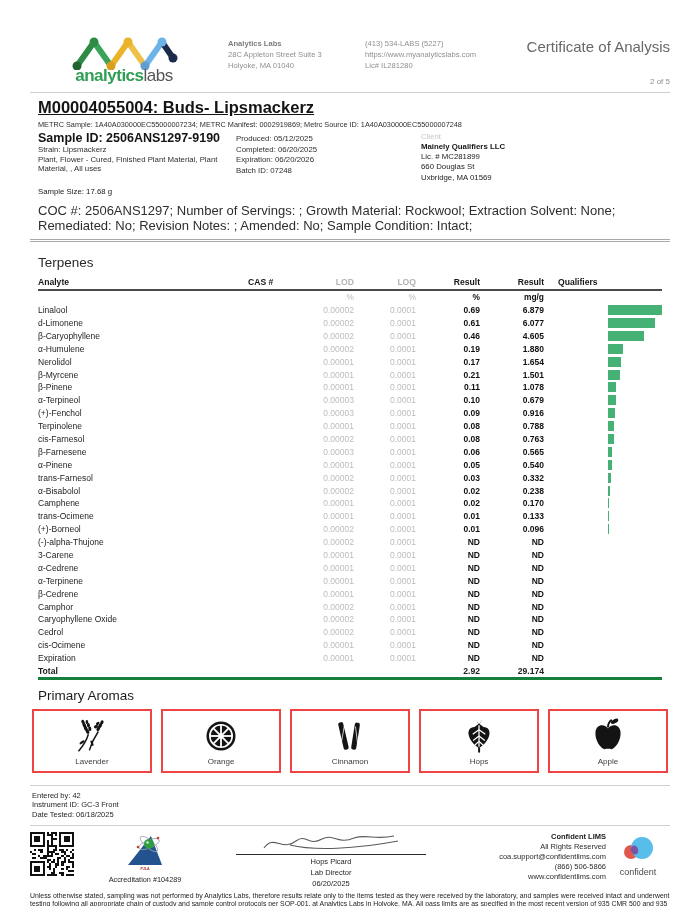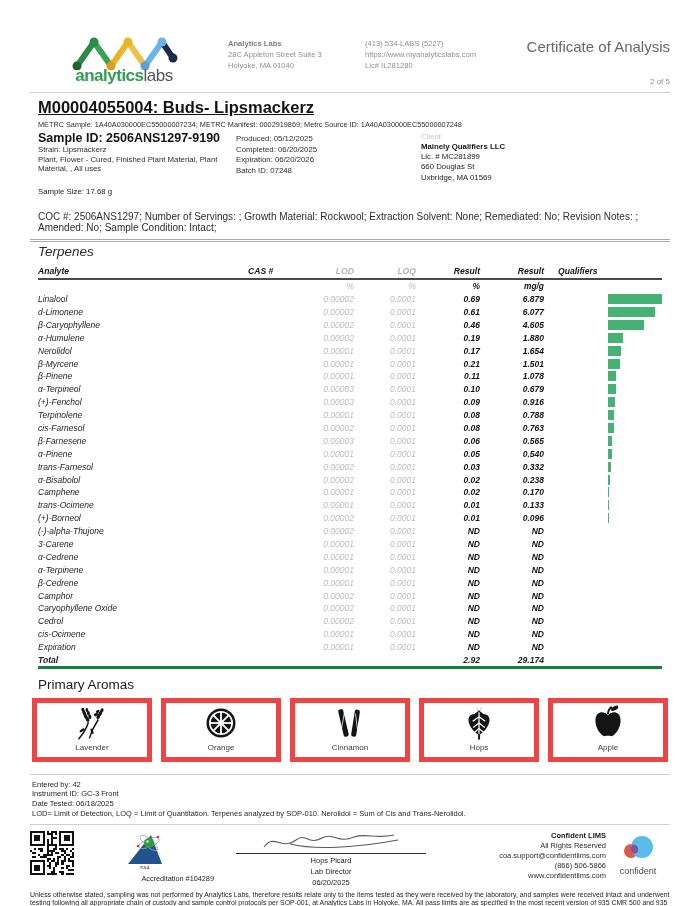--- a/index.html
+++ b/index.html
@@ -26,24 +26,24 @@
   .metrc { font-size:7.3px; color:#2e2e2e; margin-left:8px; margin-top:3px; }
   .info-grid { display:flex; margin-left:8px; margin-top:2px; }
   .ig-a { width:198px; }
   .sample-id { font-size:12.5px; font-weight:bold; color:#141414; }
   .small-line { font-size:7.8px; color:#2e2e2e; line-height:1.22; }
   .ig-b { width:185px; font-size:7.8px; color:#2e2e2e; line-height:1.35; padding-top:3px; }
   .ig-c { width:200px; font-size:7.8px; line-height:1.3; padding-top:1px; }
   .client-label { color:#c6c6c6; font-size:7.8px; }
   .client-name { font-weight:bold; color:#141414; }
   .sample-size { font-size:7.8px; margin-left:8px; margin-top:4px; }
-  .coc { font-size:10px; margin-left:8px; margin-top:15px; color:#2e2e2e; }
+  .coc { font-size:13px; margin-left:8px; margin-top:7px; color:#2e2e2e; }
 
   
-  .terp-section { margin-top:6px; border-top:3px double #a9a9a9; padding-top:2px;font-style:italic; }
+  .terp-section { margin-top:6px; border-top:3px double #a9a9a9; padding-top:13px; }
   .sec-title { font-size:13.5px; color:#2a2a2a; margin-left:8px; }
   .ttable { margin:7px 8px 0 8px; }
   .trow, .thead-row, .tunits, .ttotal { display:flex; align-items:center; }
   .c-analyte { width:210px; }
   .c-cas { width:48px; }
   .c-lod { width:58px; text-align:right; }
   .c-loq { width:62px; text-align:right; }
   .c-r1 { width:64px; text-align:right; }
   .c-r2 { width:64px; text-align:right; }
   .c-qual { width:56px; padding-left:14px; }
@@ -56,31 +56,31 @@
   .trow { font-size:8.5px; height:12.9px; }
   .trow .c-analyte { color:#232323; }
   .trow .c-lod, .trow .c-loq { color:#bcbcbc; }
   .trow .c-r1, .trow .c-r2 { font-weight:bold; color:#111; }
   .bar { display:inline-block; height:10px; background:#46b175; }
   .ttotal { font-size:8.6px; font-weight:bold; height:15px; border-bottom:3px solid #15803d; }
 
   
   .aroma-title { font-size:13.5px; color:#1d1d1d; margin:8px 0 6px 8px; }
   .aroma-row { display:flex; gap:9px; margin:0 2px; }
-  .aroma-card { flex:1; height:64px; border:5px solid #ef4444; background:#fff; display:flex; flex-direction:column; align-items:center; justify-content:flex-end; }
+  .aroma-card { flex:1; height:64px; border:2px solid #ef4444; background:#fff; display:flex; flex-direction:column; align-items:center; justify-content:flex-end; }
   .aroma-icon { flex:1; display:flex; align-items:center; justify-content:center; padding-top:4px; }
   .aroma-label { font-size:8px; color:#3c3c3c; padding-bottom:5px; }
 
   
   .meta-block { border-top:1px solid #cfcfcf; margin-top:12px; padding:5px 0 0 2px; font-size:7.5px; line-height:1.3; color:#1f1f1f; }
   .foot-rule { border-top:1px solid #cfcfcf; margin-top:5px; }
   .foot-row { display:flex; align-items:flex-start; margin-top:6px; }
   .qr-box { width:46px; }
   .accr { width:138px; text-align:center; }
-  .accr-caption { font-size:7.3px; color:#1f1f1f; margin-top:1px;text-align:right; }
+  .accr-caption { font-size:7.3px; color:#1f1f1f; margin-top:1px; }
   .sig-block { flex:1; text-align:center; padding:0 10px; }
   .sig-line { border-bottom:1.5px solid #2c2c2c; width:190px; margin:0 auto; margin-top:-4px; }
   .sig-text { font-size:7.5px; line-height:1.2; margin-top:2px; color:#1f1f1f; }
   .lims { width:158px; text-align:right; font-size:7.5px; line-height:1.35; color:#2c2c2c; }
   .lims .b { font-weight:bold; color:#191919; }
   .clogo { width:64px; text-align:center; padding-top:4px; }
   .clogo-word { font-size:9px; color:#4b4b4b; margin-top:1px; }
   .disclaimer { font-size:6.9px; line-height:1.22; color:#1c1c1c; margin-top:4px; }
 </style>
 </head>
@@ -589,21 +589,20 @@
           </svg>
         </div>
         <span class="aroma-label">Apple</span>
       </div>
     </div>
 
   <div class="meta-block">
     <div>Entered by: 42</div>
     <div>Instrument ID: GC-3 Front</div>
     <div>Date Tested: 06/18/2025</div>
-    <div>LOD= Limit of Detection, LOQ = Limit of Quantitation. Terpenes analyzed by SOP-010. Nerolidol = Sum of Cis and Trans-Nerolidol.</div>
   </div>
   <div class="foot-rule"></div>
 
   <div class="foot-row">
     <div class="qr-box">
       <svg id="qr" width="44" height="44" viewBox="0 0 21 21" shape-rendering="crispEdges">
           <rect width="21" height="21" fill="#fff"></rect>
           <rect x="8" y="0" width="1" height="1" fill="#111"></rect>
           <rect x="10" y="0" width="1" height="1" fill="#111"></rect>
           <rect x="11" y="0" width="1" height="1" fill="#111"></rect>

